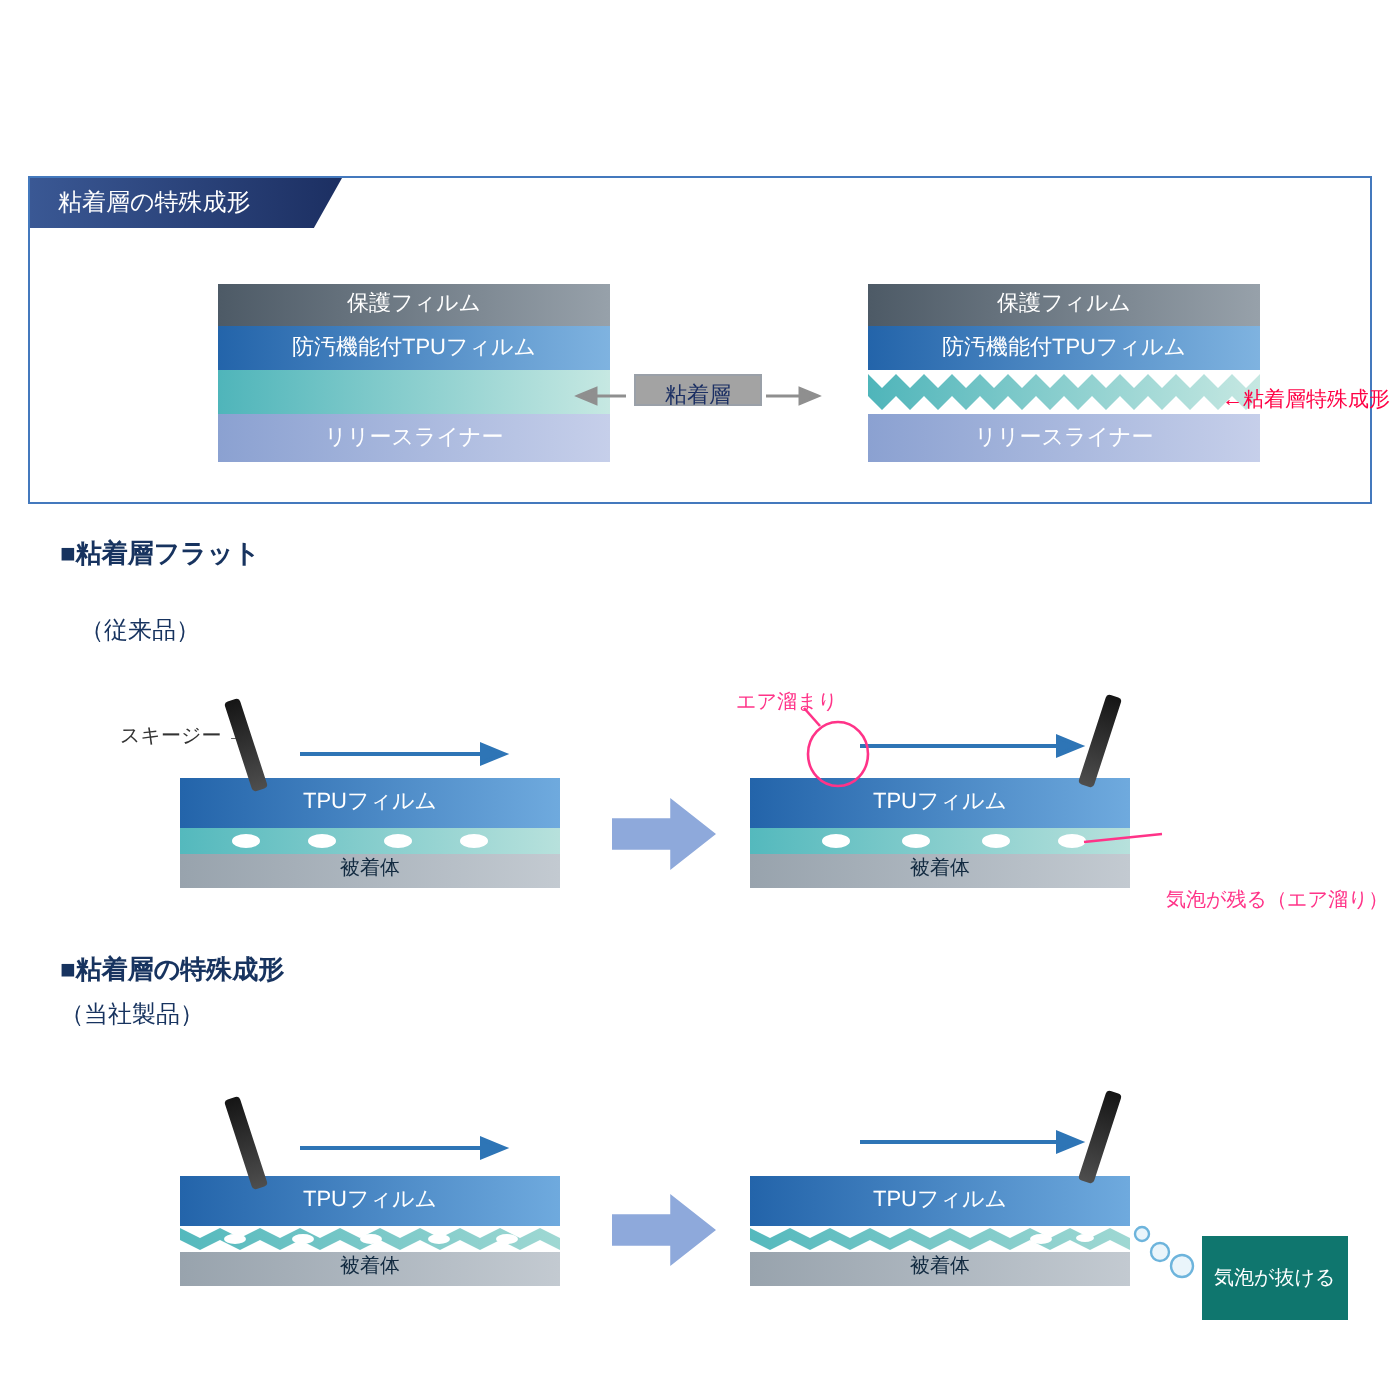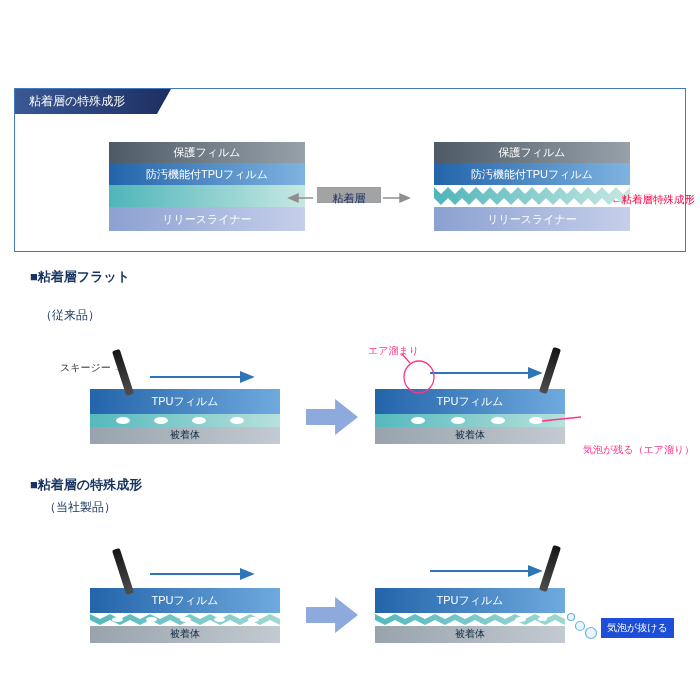--- a/index.html
+++ b/index.html
@@ -51,21 +51,21 @@
   .squeegee { position:absolute; width:8px; height:47px; z-index:2;
     background:linear-gradient(180deg,#151515,#4e4e4e); border-radius:2px; }
   .rotL { transform:rotate(-18deg); }
   .rotR { transform:rotate(18deg); }
 
   .big-arrow { position:absolute; width:52px; height:36px; background:#8ea9db;
     clip-path:polygon(0 28%,56% 28%,56% 0,100% 50%,56% 100%,56% 72%,0 72%); }
 
   .sq-label { position:absolute; font-size:10px; color:#333; white-space:nowrap; }
   .pk { position:absolute; font-size:10px; color:#ff3388; white-space:nowrap; }
-  .badge-pink { position:absolute; font-size:10px; color:#fff; background:#1d4ed8; padding:3px 6px; white-space:nowrap; }
+  .badge-pink { position:absolute; font-size:10px; color:#fff; background:#0f766e; padding:14px 6px; white-space:nowrap; }
 
   .overlay { position:absolute; left:0; top:0; z-index:5; pointer-events:none; }
 </style>
 </head>
 <body>
 
 <div class="page">
 
 
   <section class="forming-box">
@@ -129,21 +129,21 @@
       <i class="bub" style="left:76px"></i>
       <i class="bub" style="left:116px"></i>
       <i class="bub" style="left:154px"></i>
     </div>
     <div class="blk-sub">被着体</div>
   </div>
 
   <div class="pk" style="left:583px; top:412px;margin-top:31px;">気泡が残る（エア溜り）</div>
 
   <div class="section-h" style="left:30px; top:476px;">■粘着層の特殊成形</div>
-  <div class="section-sub" style="left:44px; top:499px;">（当社製品）</div>
+  <div class="section-sub" style="left:30px; top:499px;">（当社製品）</div>
 
   <div class="squeegee rotL" style="left:119px; top:548px;"></div>
 
   <div class="blk" style="left:90px; top:588px;">
     <div class="blk-film">TPUフィルム</div>
     <div class="blk-adh2">
       <svg width="190" height="13" viewBox="0 0 190 13">
         <defs>
           <linearGradient id="wg2" x1="0" y1="0" x2="1" y2="0">
             <stop offset="0" stop-color="#54b9bd"></stop>

